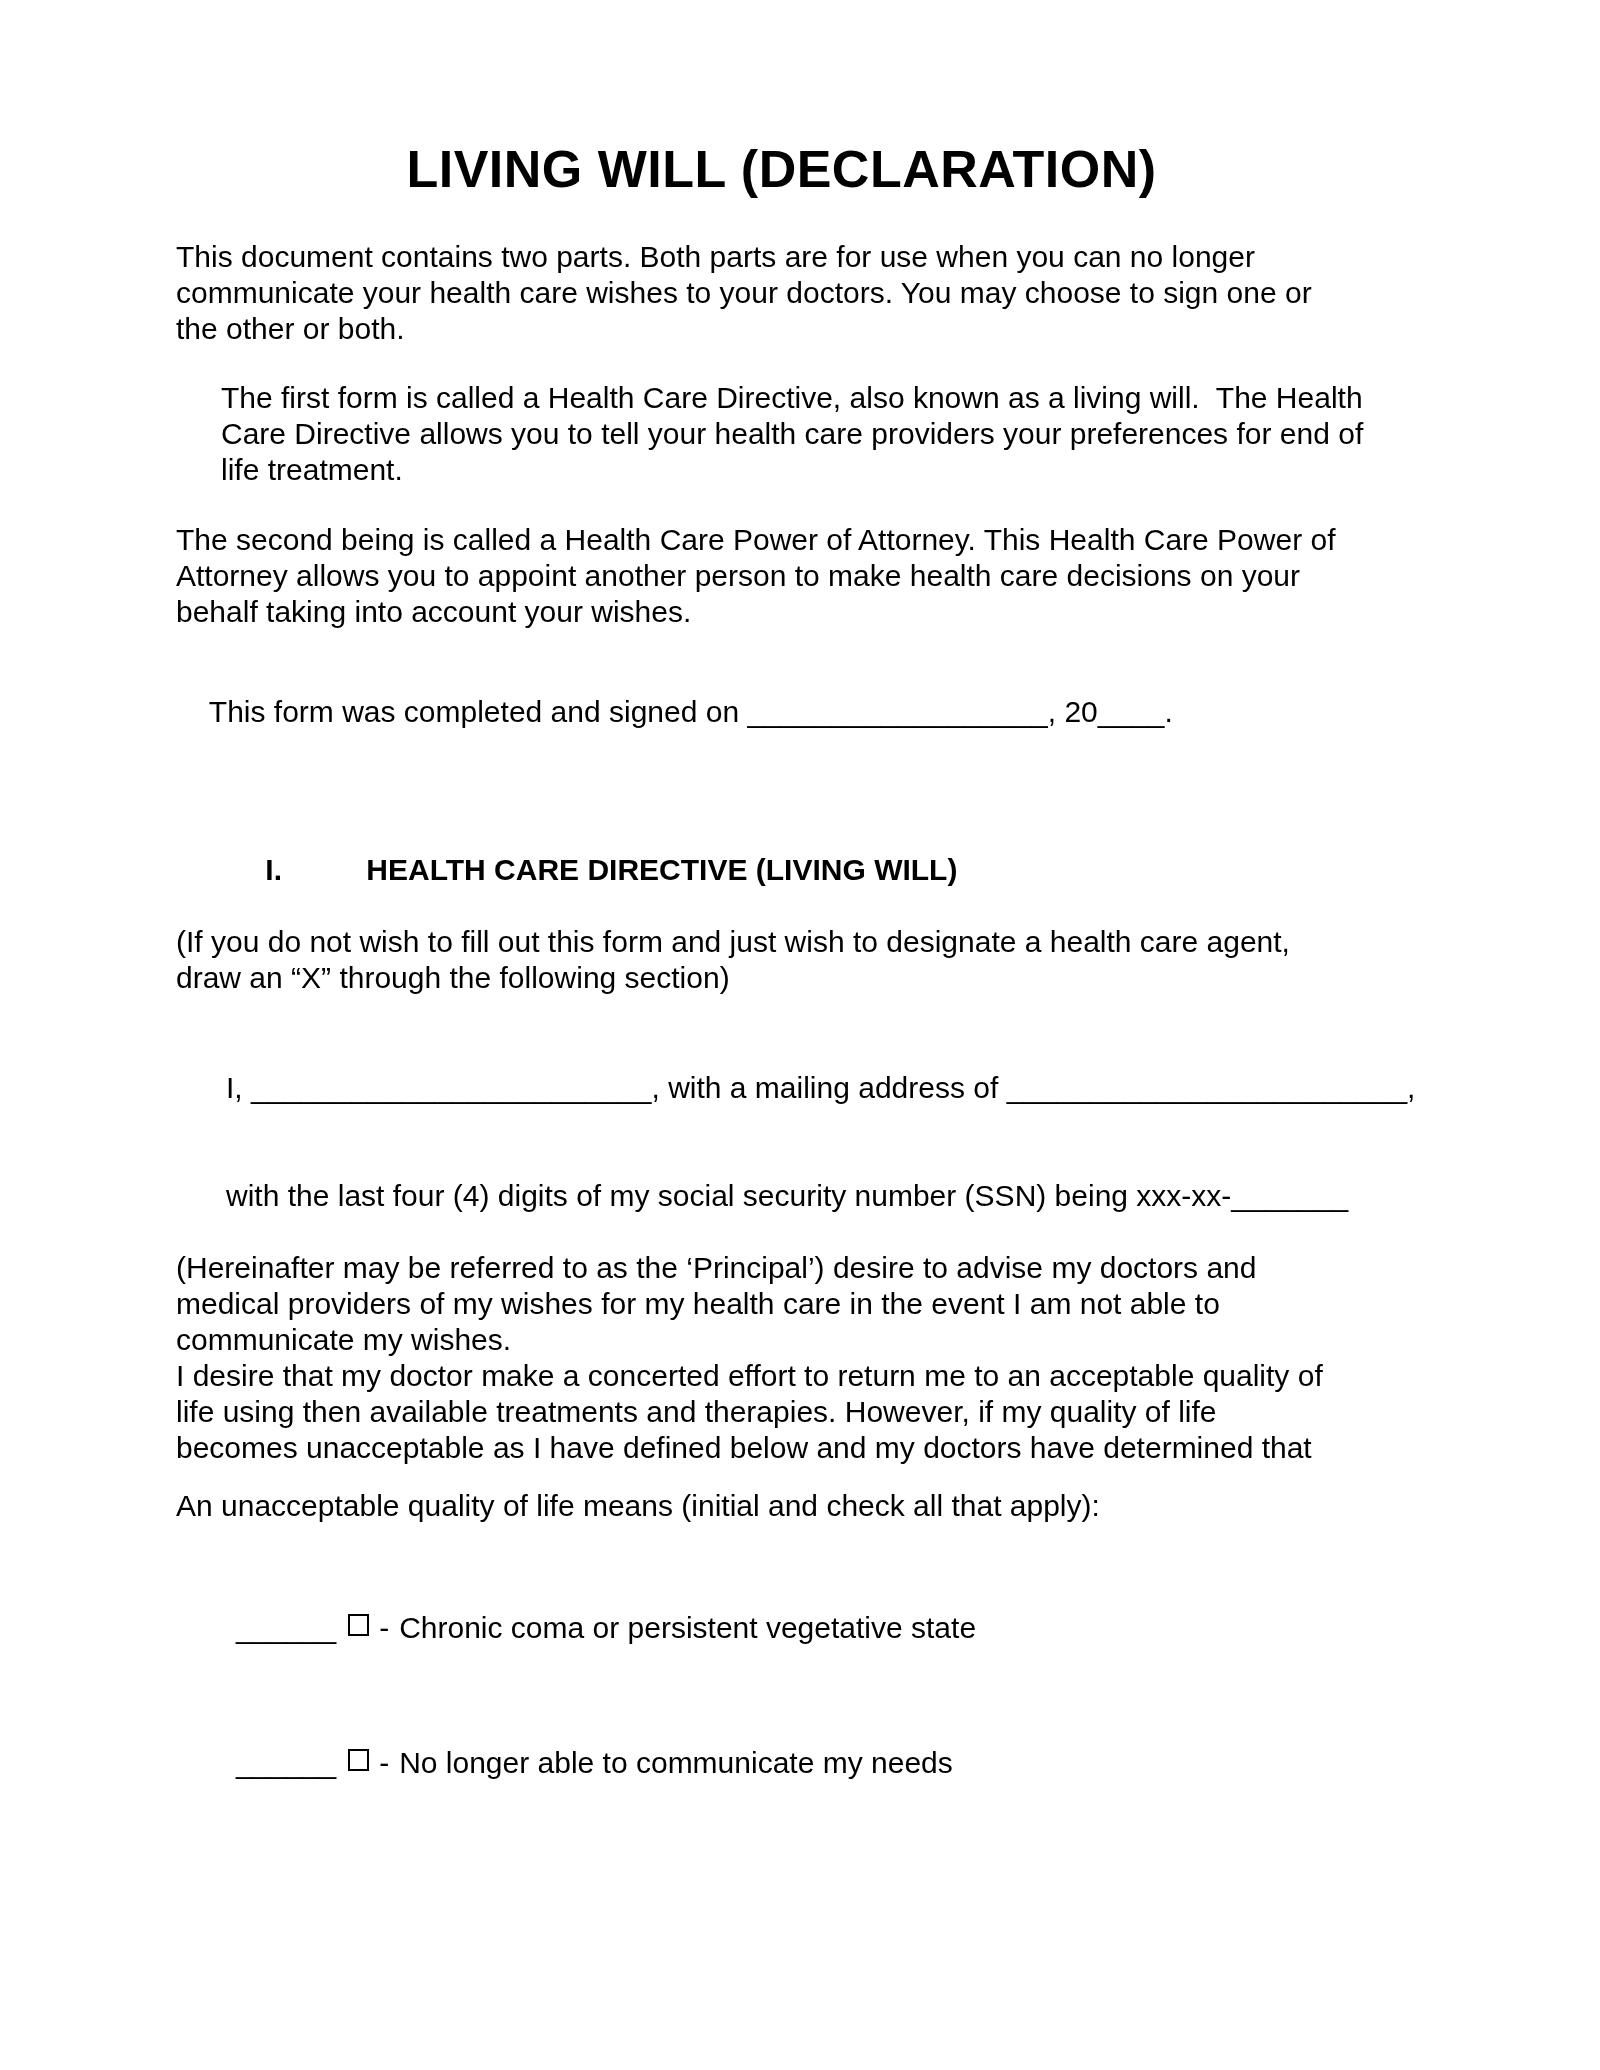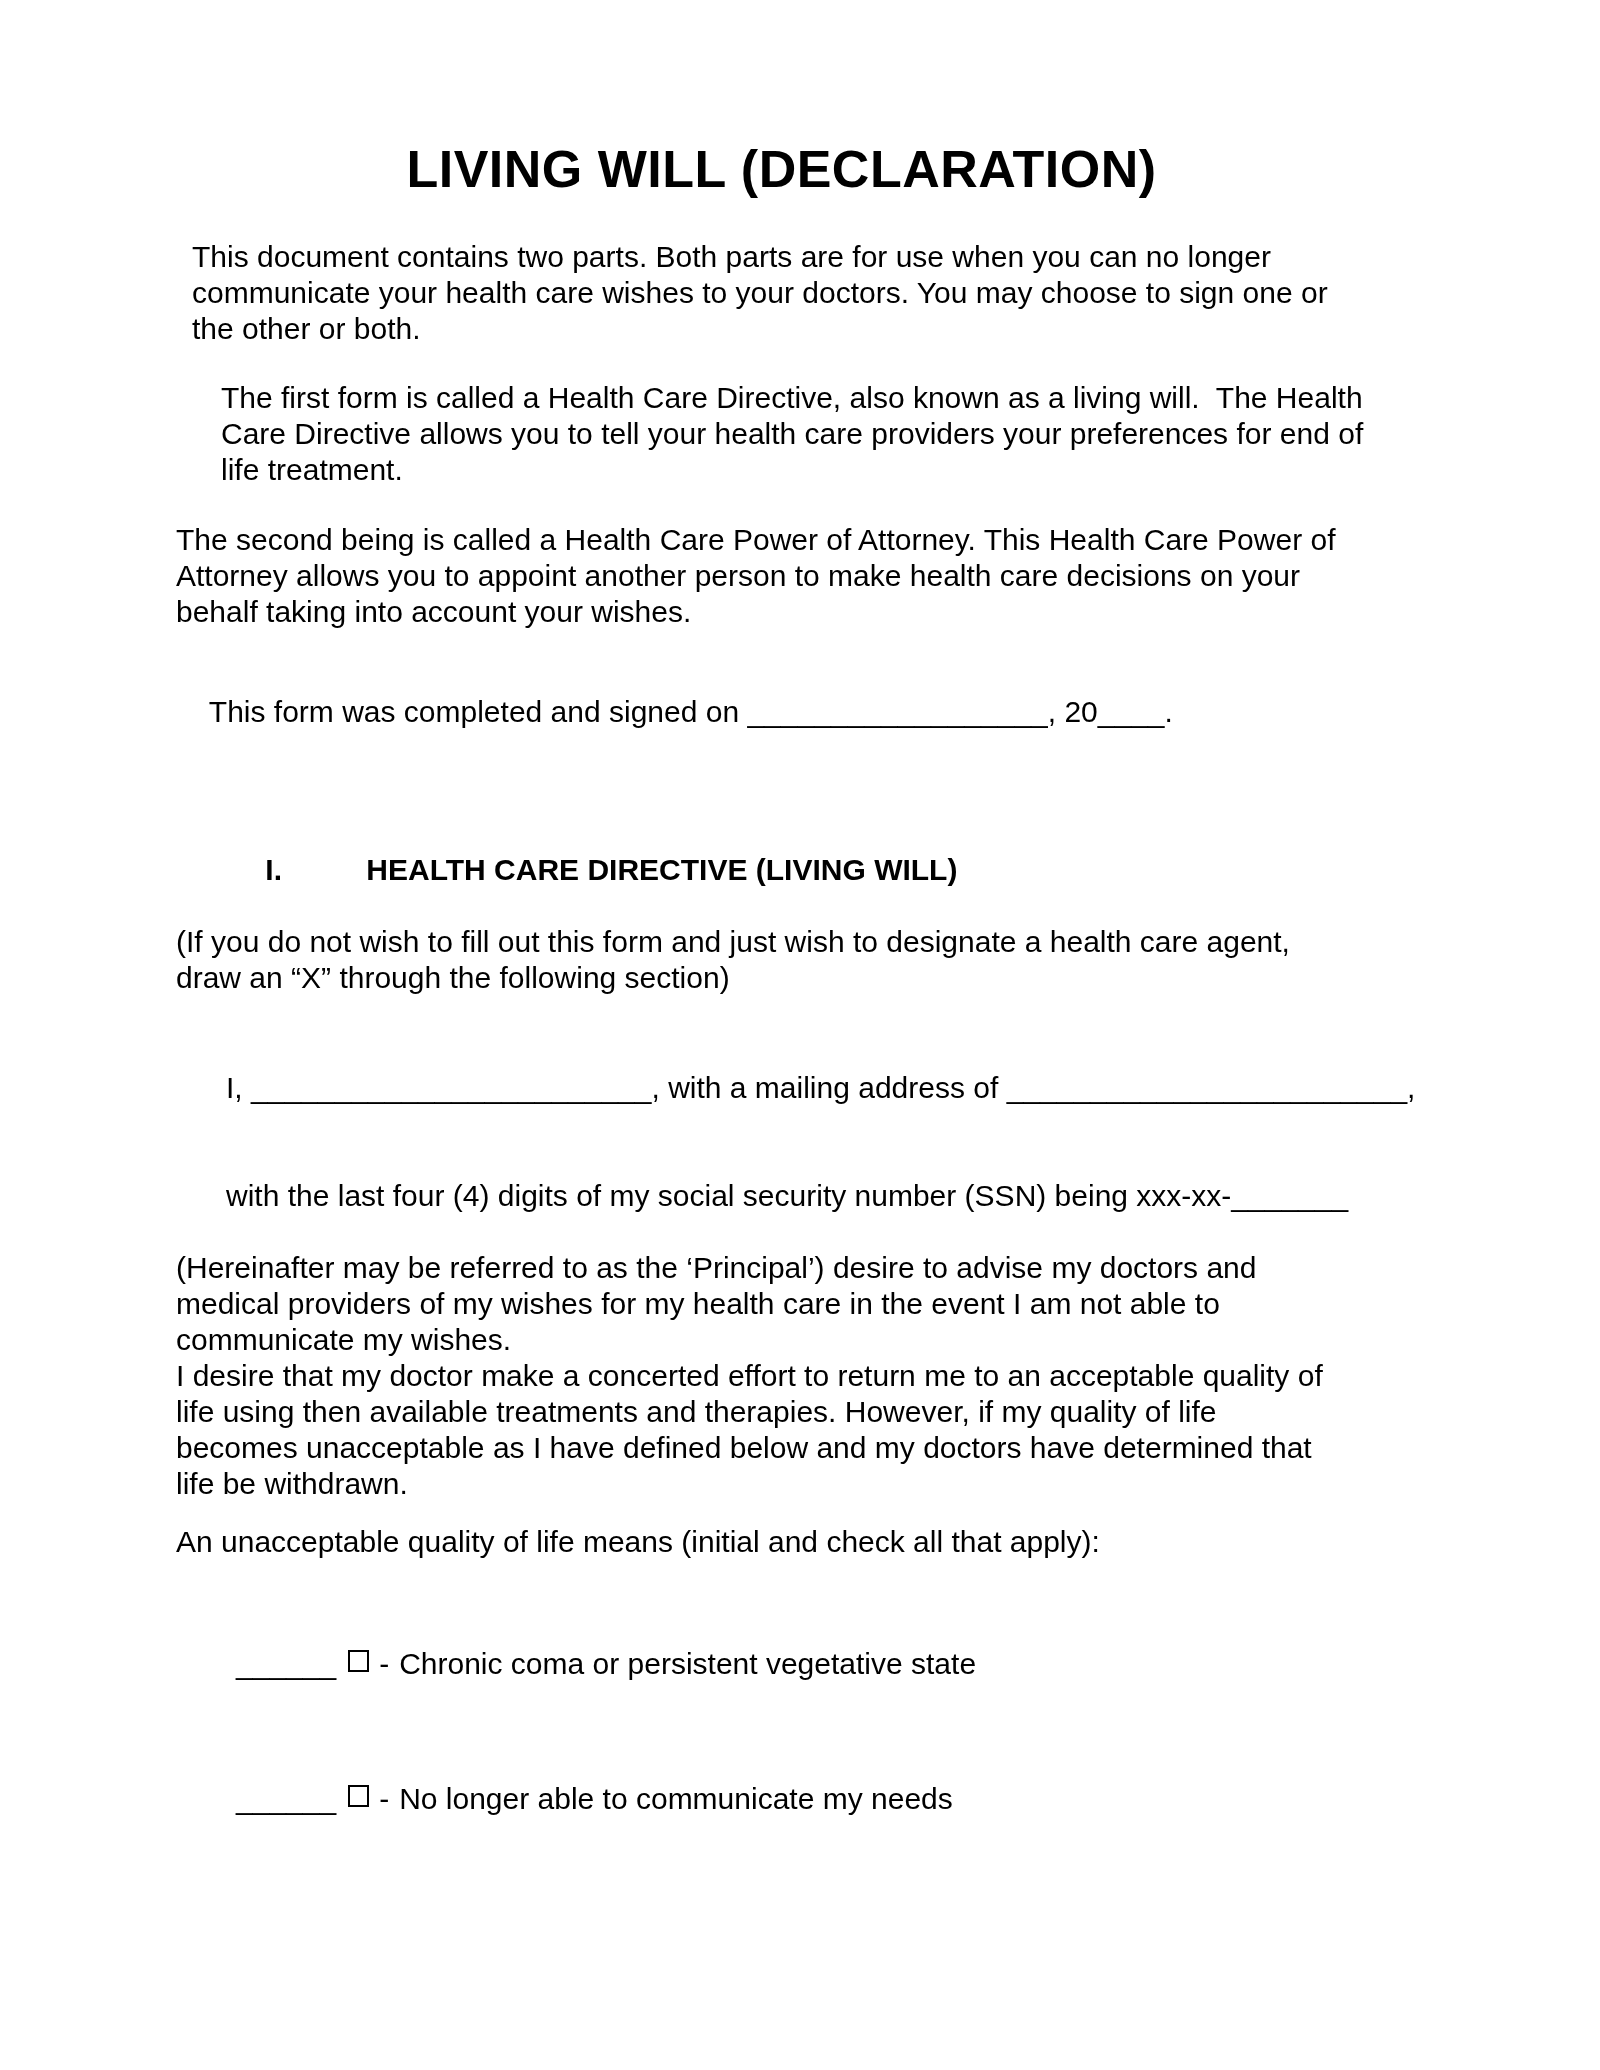--- a/index.html
+++ b/index.html
@@ -7,21 +7,21 @@
     width:1563px;height:2070px;background:#ffffff;box-sizing:border-box;
     padding:0 176px;overflow:hidden;color:#000;
     font-family:"Liberation Sans","DejaVu Sans",sans-serif;
     font-size:30px;line-height:36px;border-radius:12px;
   }
   .line{white-space:pre;}
   .doc-title{
     font-size:52px;line-height:58px;font-weight:700;
     text-align:center;margin-top:140px;letter-spacing:0.5px;
   }
-  .mt-p1{margin-top:41px;margin-left:16px;}
+  .mt-p1{margin-top:41px;}
   .mt-p2{margin-top:33px;margin-left:45px;}
   .mt-p3{margin-top:34px;}
   .mt-p4{margin-top:28px;}
   .sec-head{font-weight:700;margin-top:50px;padding-left:56px;white-space:pre;}
   .sec-num{display:inline-block;width:101px;}
   .sub-head{font-weight:700;margin-top:35px;padding-left:61px;white-space:pre;}
   .sub-num{display:inline-block;width:48px;}
   .mt-note{margin-top:0;}
   .mt-principal{margin-top:38px;}
   .mt-quality{margin-top:22px;}
@@ -82,21 +82,20 @@
     <div class="line">(Hereinafter may be referred to as the ‘Principal’) desire to advise my doctors and</div>
     <div class="line">medical providers of my wishes for my health care in the event I am not able to</div>
     <div class="line">communicate my wishes.</div>
   </div>
 
 
   <div>
     <div class="line">I desire that my doctor make a concerted effort to return me to an acceptable quality of</div>
     <div class="line">life using then available treatments and therapies. However, if my quality of life</div>
     <div class="line">becomes unacceptable as I have defined below and my doctors have determined that</div>
-    <div class="line">life be withdrawn.</div>
   </div>
 
   <div class="mt-quality line">An unacceptable quality of life means (initial and check all that apply):</div>
 
   <div class="checklist">
 
     <div class="check-row">
       <span class="blank">______</span><span class="cb"></span><span>-</span><span class="row-label">Chronic coma or persistent vegetative state</span>
     </div>
 

